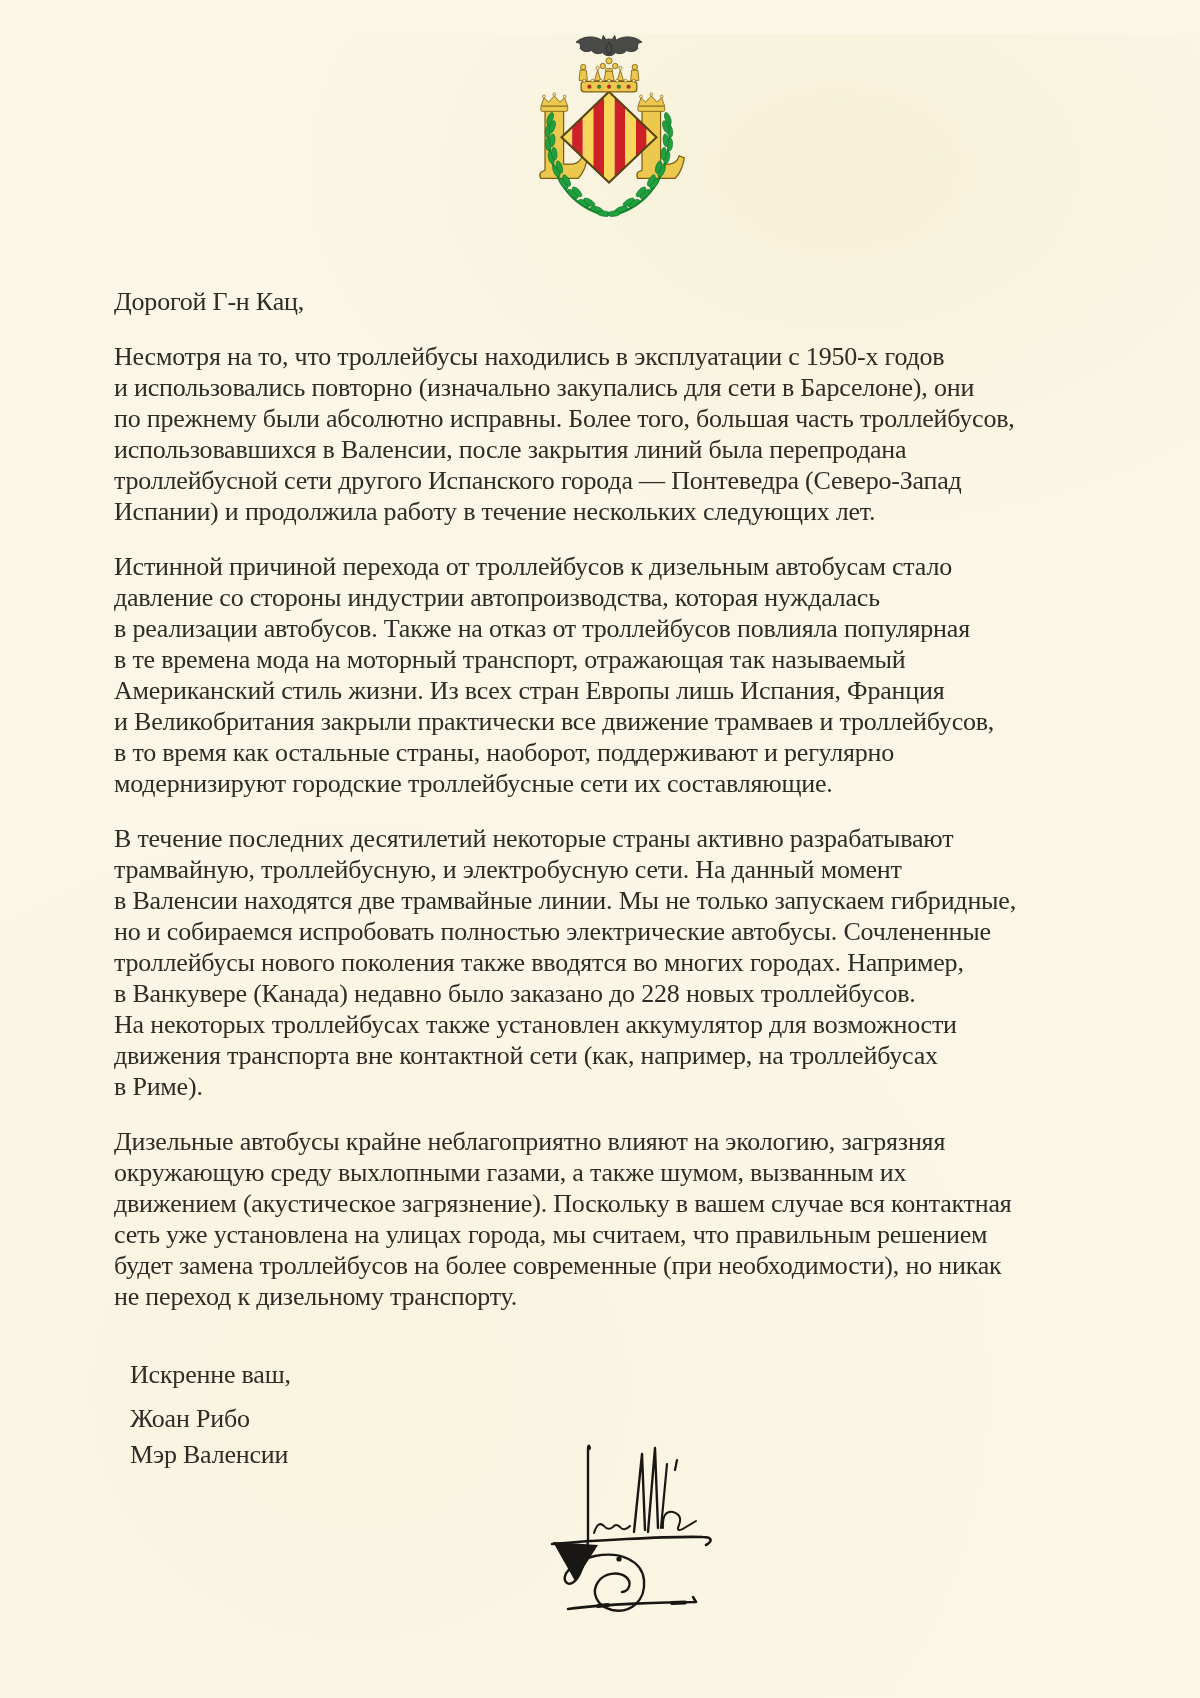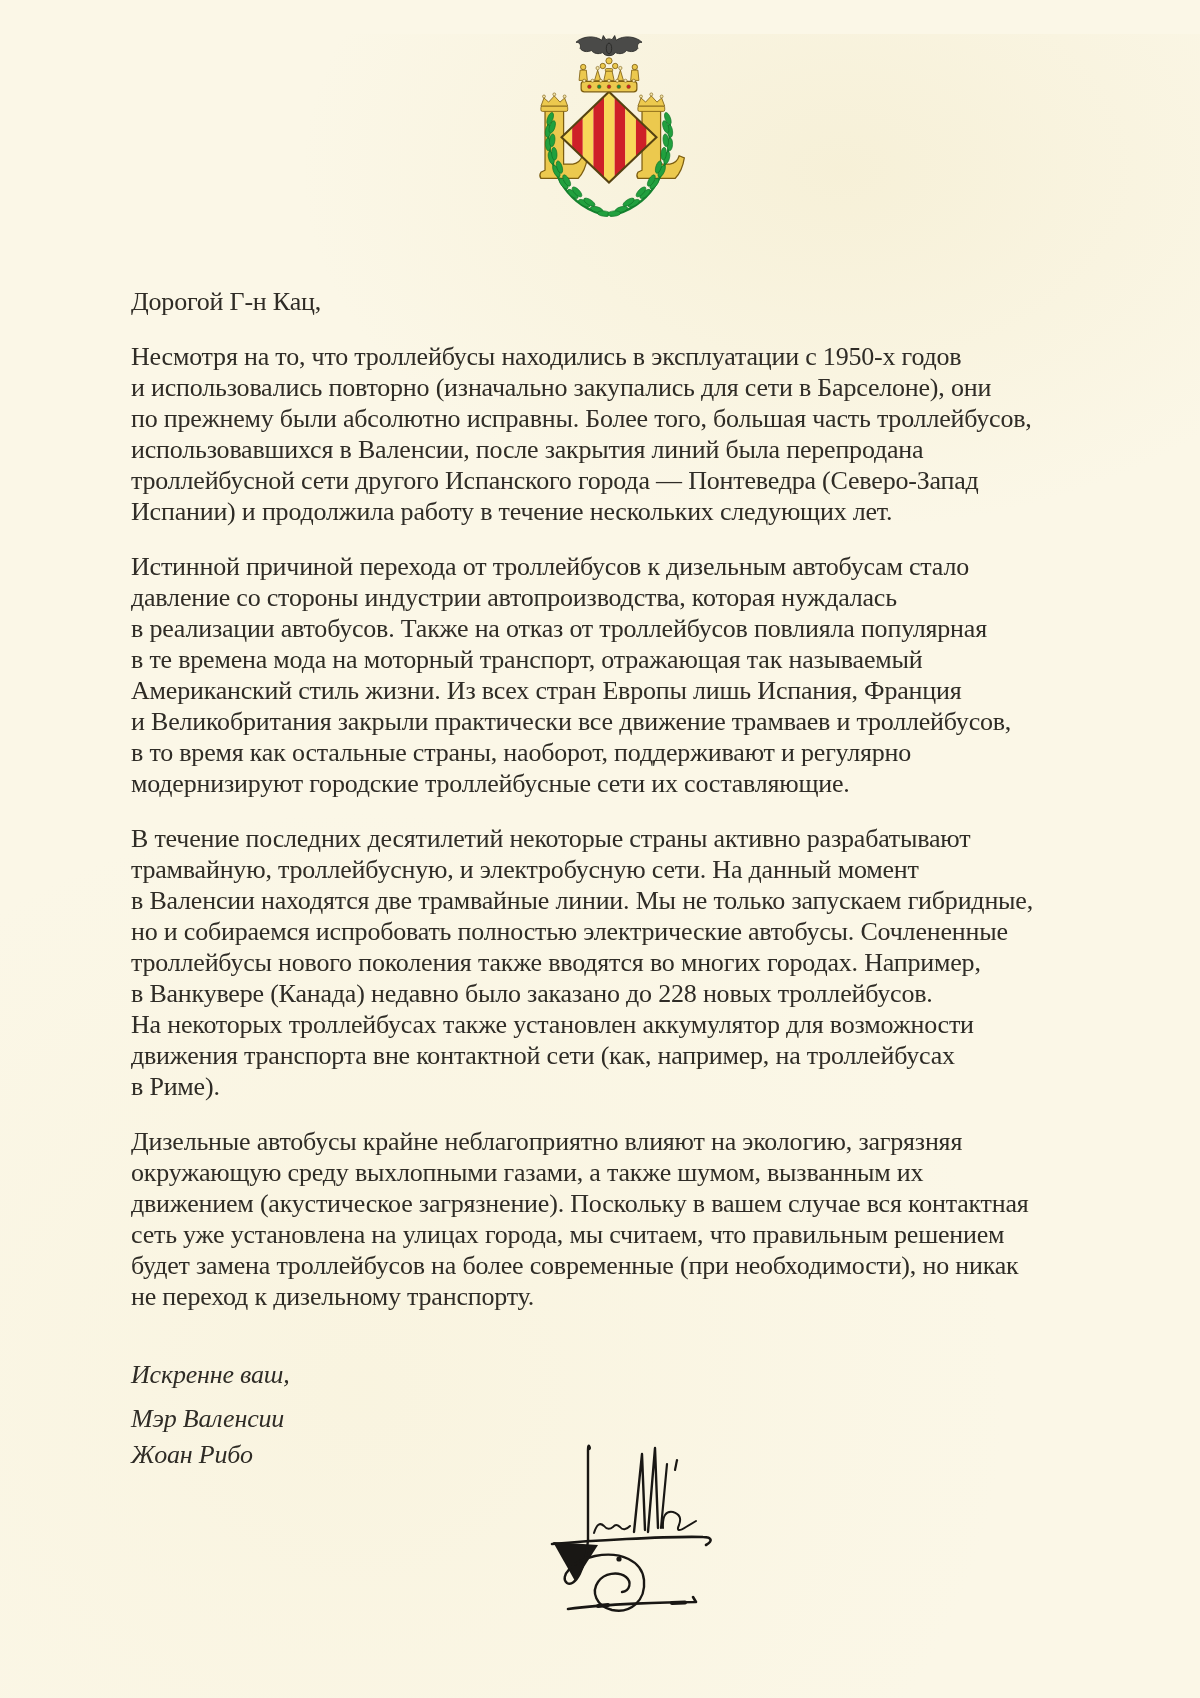--- a/index.html
+++ b/index.html
@@ -11,26 +11,26 @@
     position:relative;overflow:hidden;
   }
   .page{position:relative;width:1200px;height:1698px;
     background:
       radial-gradient(ellipse 900px 600px at 70% 8%, rgba(233,220,170,0.25), rgba(0,0,0,0) 60%),
       radial-gradient(ellipse 1000px 900px at 30% 80%, rgba(240,230,190,0.18), rgba(0,0,0,0) 65%),
       var(--paper,#FBF7E7);
   }
   .emblem{display:block;width:186px;height:194px;margin:34px auto 0;transform:translateX(9px);}
   .content{
-    position:absolute;left:131px;top:252px;width:1008px;
+    position:absolute;left:114px;top:252px;width:1008px;
     font-size:26px;line-height:31px;letter-spacing:-0.2px;
   }
   .para{white-space:pre-line;margin:0 0 24px 0;}
   .greeting{margin:0 0 24px 0;}
-  .closing{font-style:italic;}
+  .closing{margin-left:16px;}
   .valediction{margin:47px 0 0 0;}
   .signatory{margin:11px 0 0 0;line-height:36px;}
   .signature{position:absolute;left:546px;top:1406px;width:172px;height:176px;}
 
   
   .gold{fill:var(--emblem-gold,#ECC94E);stroke:#7d5e11;stroke-width:1.2;}
   .goldthin{fill:var(--emblem-gold,#ECC94E);stroke:#7d5e11;stroke-width:0.8;}
   .pearl{fill:#F5E7AE;stroke:#7d5e11;stroke-width:0.6;}
   .gem-red{fill:var(--emblem-red,#CE2028);stroke:#7d5e11;stroke-width:0.5;}
   .gem-green{fill:#1F8E3A;stroke:#7d5e11;stroke-width:0.5;}
@@ -172,22 +172,22 @@
     <div class="para">Дизельные автобусы крайне неблагоприятно влияют на экологию, загрязняя
 окружающую среду выхлопными газами, а также шумом, вызванным их
 движением (акустическое загрязнение). Поскольку в вашем случае вся контактная
 сеть уже установлена на улицах города, мы считаем, что правильным решением
 будет замена троллейбусов на более современные (при необходимости), но никак
 не переход к дизельному транспорту.</div>
 
     <div class="closing">
       <div class="valediction">Искренне ваш,</div>
       <div class="signatory">
+        <div>Жоан Рибо</div>
         <div>Мэр Валенсии</div>
-        <div>Жоан Рибо</div>
       </div>
     </div>
   </div>
 
   <svg class="signature" viewBox="0 0 172 176" xmlns="http://www.w3.org/2000/svg" aria-hidden="true">
 
     <path class="ink" stroke-width="2.4" d="M43,9 C44,5 42,4 42,10 L42,100"></path>
     <circle class="inkfill" cx="43" cy="8" r="2"></circle>
 
     <path class="ink" stroke-width="2" d="M48,93 Q52,80 58,86 Q62,91 67,87 Q70,83 74,87 Q78,92 84,86"></path>

